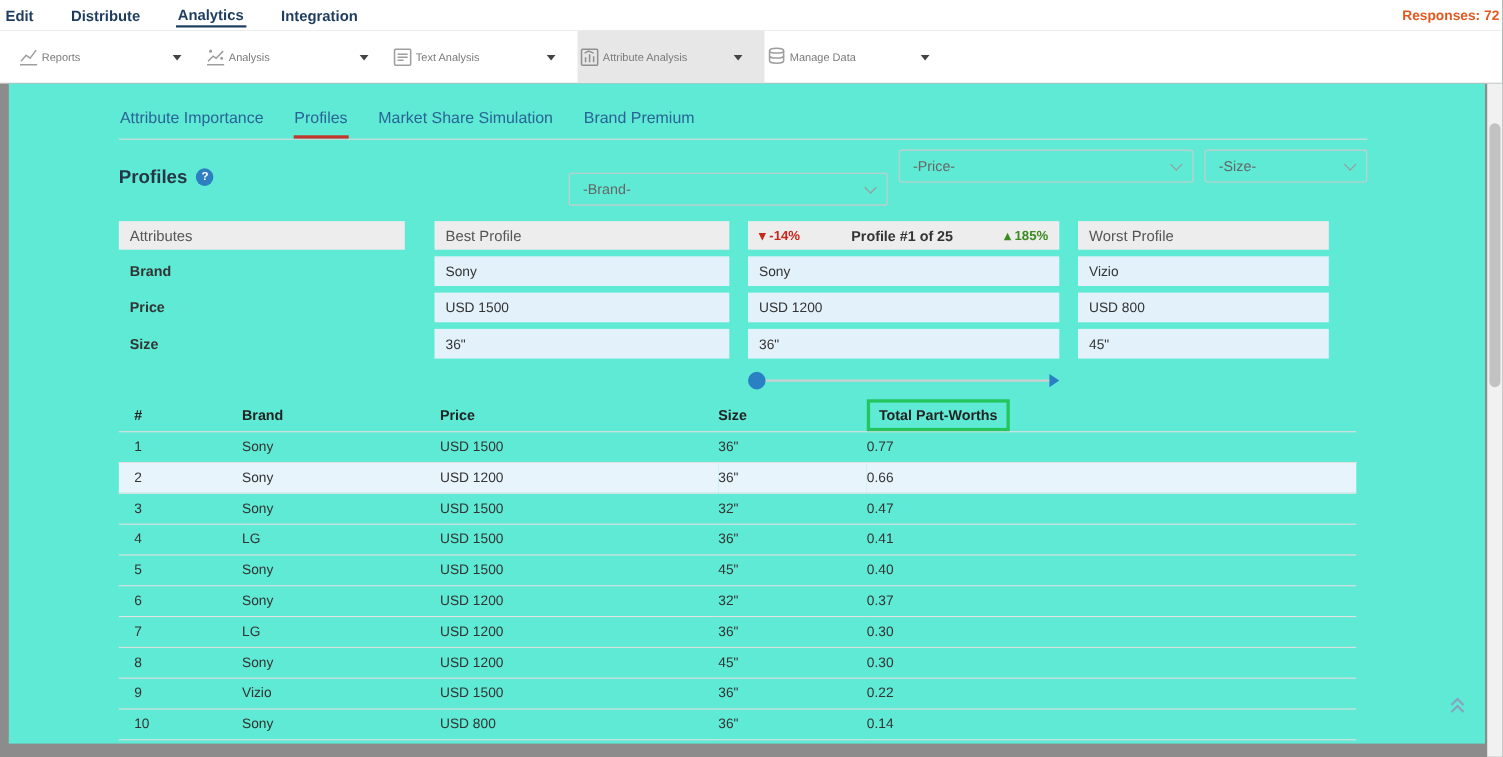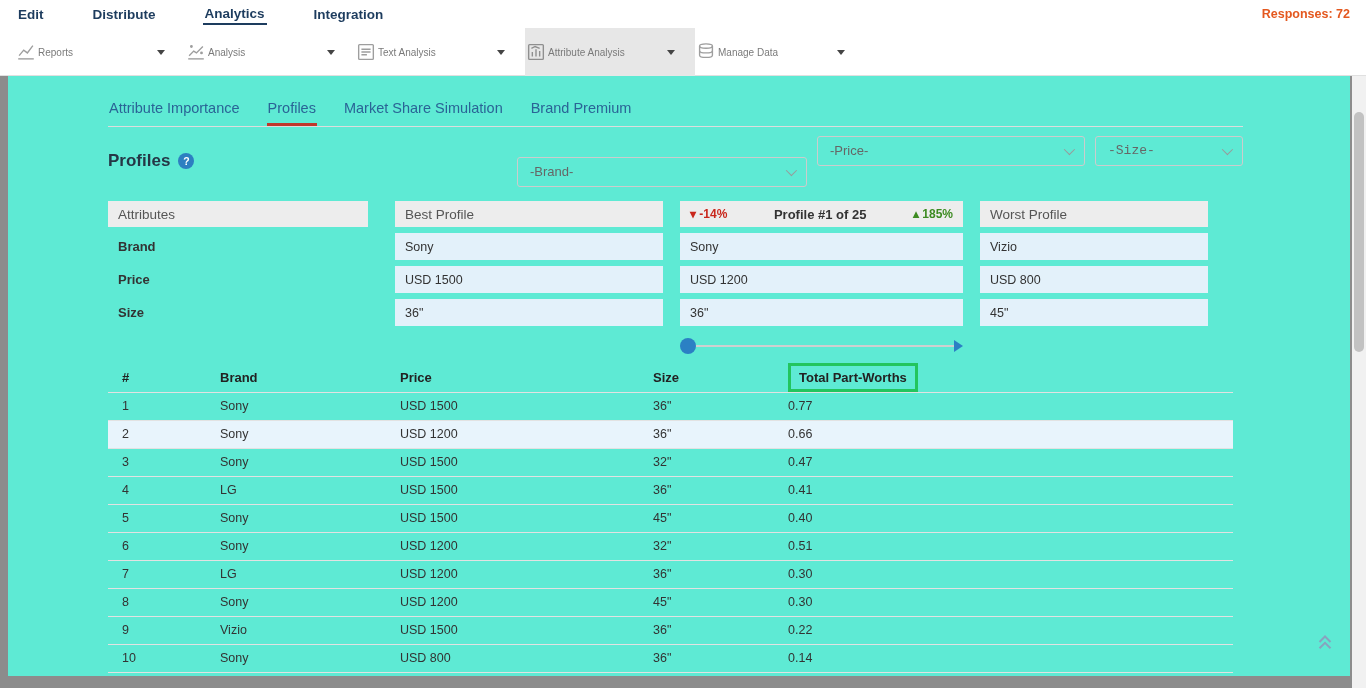--- a/index.html
+++ b/index.html
@@ -1,21 +1,21 @@
 <!DOCTYPE html>
 <html><head>
 <meta charset="utf-8">
 <style>
   * { margin:0; padding:0; box-sizing:border-box; }
   html,body { width:1366px; height:688px; overflow:hidden;
     font-family:"Liberation Sans", sans-serif; background:#8c8c8c; }
 
   
   .topnav { height:28px; background:#fff; display:flex; align-items:center;
-    padding:0 16px; gap:45px; }
+    padding:0 3px; gap:30px; }
   .topnav a { font-size:13.5px; font-weight:700; color:#1d3c5e; text-decoration:none;
     padding:3px 2px 2px; }
   .topnav a.active { border-bottom:2px solid #1d3c5e; }
   .responses { margin-left:auto; font-size:12.5px; font-weight:700; color:#e4581f; }
 
   
   .toolbar { height:48px; background:#fff; border-bottom:1px solid #e0e0e0;
     display:flex; padding-left:15px; }
   .tgroup { width:170px; height:48px; display:flex; align-items:center; cursor:pointer; }
   .tgroup.active { background:#e7e7e7; }
@@ -40,21 +40,21 @@
   .pagehead { display:flex; align-items:center; margin-top:18px; height:32px; }
   .ptitle { font-size:17px; font-weight:700; color:#253746; }
   .help { width:16px; height:16px; border-radius:50%; background:#2d7fc1; color:#fff;
     font-size:10.5px; font-weight:700; display:inline-flex; align-items:center;
     justify-content:center; margin-left:8px; cursor:pointer; }
   .filters { margin-left:auto; display:flex; gap:10px; }
   .select { height:30px; border:1px solid #ccc; border-radius:3px; display:flex;
     align-items:center; padding:0 12px; font-size:13px; color:#666; cursor:pointer; }
   .select .chev { margin-left:auto; width:8px; height:8px; border-right:1.5px solid #999;
     border-bottom:1.5px solid #999; transform:rotate(45deg) translateY(-2px); }
-  .sel-brand { width:290px;margin-top:21px; } .sel-price { width:268px; } .sel-size { width:148px;font-family:Liberation Mono, monospace; }
+  .sel-brand { width:290px;margin-top:21px; } .sel-price { width:268px; } .sel-size { width:148px; }
 
   
   .pgrid { display:flex; margin-top:24px; }
   .pcol-attrs { width:260px; margin-right:27px; }
   .pcol-best  { width:268px; margin-right:17px; }
   .pcol-cur   { width:283px; margin-right:17px; }
   .pcol-worst { width:228px; }
   .phead { height:26px; background:#ededed; display:flex; align-items:center;
     padding:0 10px; font-size:13.5px; color:#555; margin-bottom:6px; }
   .phead-cur { justify-content:space-between; }
@@ -299,21 +299,21 @@
             <td>Sony</td>
             <td>USD 1500</td>
             <td>45"</td>
             <td>0.40</td>
           </tr>
           <tr>
             <td>6</td>
             <td>Sony</td>
             <td>USD 1200</td>
             <td>32"</td>
-            <td>0.51</td>
+            <td>0.37</td>
           </tr>
           <tr>
             <td>7</td>
             <td>LG</td>
             <td>USD 1200</td>
             <td>36"</td>
             <td>0.30</td>
           </tr>
           <tr>
             <td>8</td>

